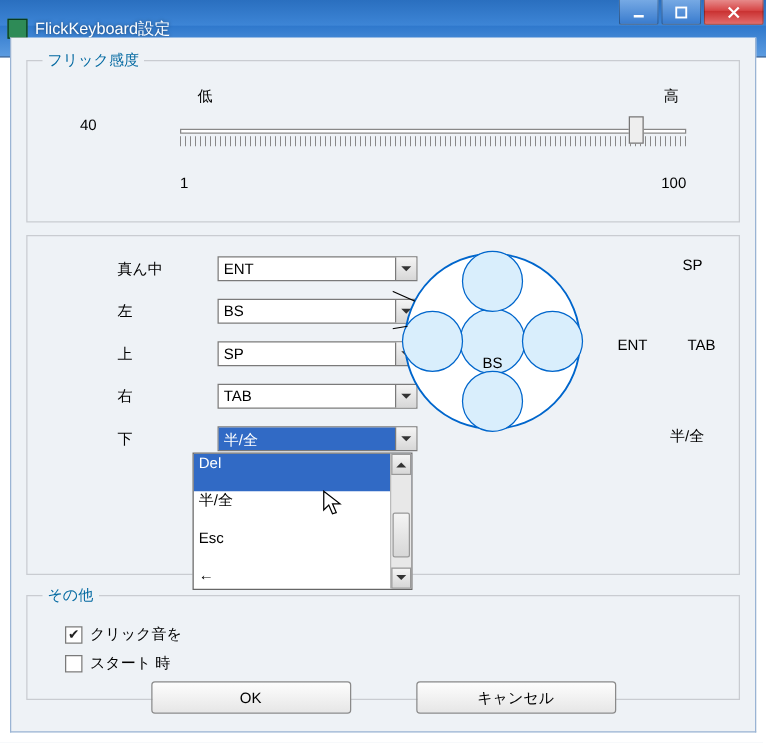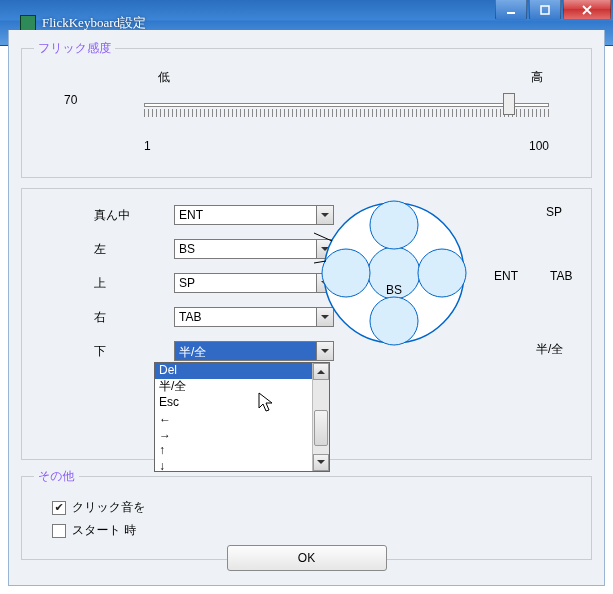--- a/index.html
+++ b/index.html
@@ -10,24 +10,23 @@
     background: #fff;
     width: 613px; height: 594px;
     overflow: hidden;
   }
   
   .titlebar {
     height: 46px;
     background: linear-gradient(to bottom, #2a6fbf 0%, #3d85d6 45%, #2f78cc 46%, #5b9be0 100%);
     border-bottom: 1px solid #1a4f8f;
     display: flex; align-items: center;
-    padding-left: 20px;
+    padding-left: 6px;
     color: #fff;
     position: relative;
-    font-family: Liberation Serif, serif;
   }
   .titlebar .app-icon {
     width: 16px; height: 16px;
     background: #2e8b57;
     border: 1px solid #0a3a1f;
     margin-right: 6px;
     display: inline-flex; align-items: center; justify-content: center;
     font-size: 10px; color: #cfe;
   }
   .titlebar .title { font-size: 13px; text-shadow: 0 0 3px rgba(0,0,0,.5); }
@@ -60,21 +59,21 @@
   }
   
   fieldset.groupbox {
     border: 1px solid #c9ccd1;
     margin: 10px 12px;
     padding: 10px 12px 14px;
     position: relative;
   }
   fieldset.groupbox legend {
     padding: 0 4px;
-    color: #8b5cf6;
+    color: #0369a1;
     font-size: 12px;
     background: #eef2f6;
     margin-top: 28px;
   }
   
   .slider-box { position: relative; height: 96px; }
   .slider-val { position: absolute; left: 30px; top: 26px; }
   .slider-lo  { position: absolute; left: 124px; top: 2px; }
   .slider-hi  { position: absolute; right: 36px; top: 2px; }
   .slider-track {
@@ -124,21 +123,21 @@
   .diag-lbl { position: absolute; font-size: 12px; color: #000; }
 
   
   .dropdown {
     position: absolute; left: 120px; top: 163px;
     width: 176px;
     background: #fff; border: 1px solid #666;
     z-index: 20;
   }
   .dropdown .items { max-height: 110px; overflow: hidden; }
-  .dropdown .item { padding: 0 4px; line-height: 15px; height: 16px; font-size: 12px; white-space: nowrap; }
+  .dropdown .item { padding: 0 4px; line-height: 15px; height: 30px; font-size: 12px; white-space: nowrap; }
   .dropdown .item.hover { background: #316ac5; color: #fff; }
   .dropdown .scrollbar {
     position: absolute; right: 0; top: 0; bottom: 0; width: 17px;
     background: #e8e8e8; border-left: 1px solid #bbb;
     display: flex; flex-direction: column;
   }
   .sb-btn { height: 17px; background: linear-gradient(#f4f4f4,#d7d7d7); border: 1px solid #999; display: flex; align-items: center; justify-content: center; }
   .sb-btn::after { content:""; border:4px solid transparent; }
   .sb-up::after { border-bottom-color:#333; margin-bottom:3px; }
   .sb-down::after { border-top-color:#333; margin-top:3px; }
@@ -187,21 +186,21 @@
   </div>
 </div>
 
 <div class="client">
 
   <fieldset class="groupbox">
     <legend>フリック感度</legend>
     <div class="slider-box">
       <span class="slider-lo">低</span>
       <span class="slider-hi">高</span>
-      <span class="slider-val">70</span>
+      <span class="slider-val">40</span>
       <div class="slider-track"></div>
       <div class="slider-ticks"></div>
       <div class="slider-thumb" id="slider-thumb" style="--t: 0.9;"></div>
       <span class="slider-scale-min">1</span>
       <span class="slider-scale-max">100</span>
     </div>
   </fieldset>
 
   <fieldset class="groupbox" style="padding-bottom: 50px;">
     <div class="popup-section">
@@ -291,20 +290,23 @@
     <div class="other-row">
       <span class="chk" id="chk2"></span>
       <span>スタート 時</span>
     </div>
   </fieldset>
 
   <div class="btnbar">
     <div class="push">
       <span>OK</span>
     </div>
+    <div class="push">
+      <span>キャンセル</span>
+    </div>
   </div>
 
 </div>
 
 <div class="cursor">
   <svg viewBox="0 0 16 22">
       <path d="M1 1 L1 16 L5 12 L8 19 L11 18 L8 11 L14 11 Z" fill="#fff" stroke="#000" stroke-width="1"></path>
     </svg>
 </div>
 

